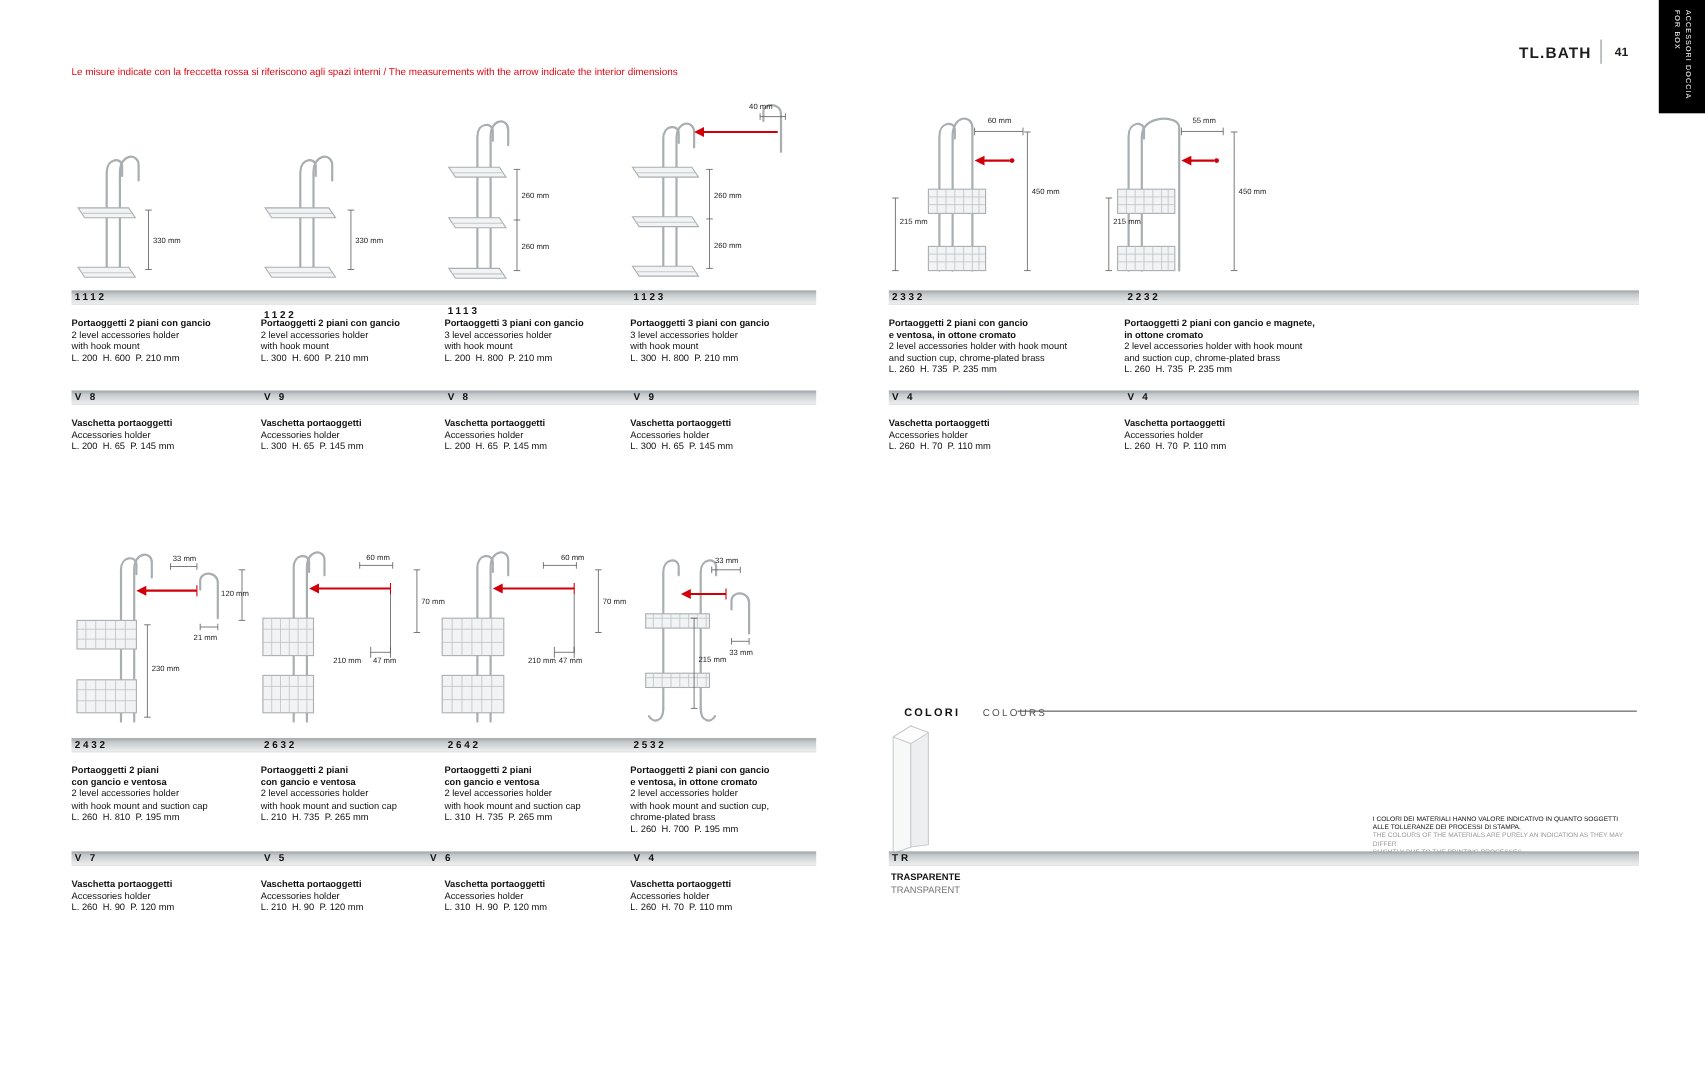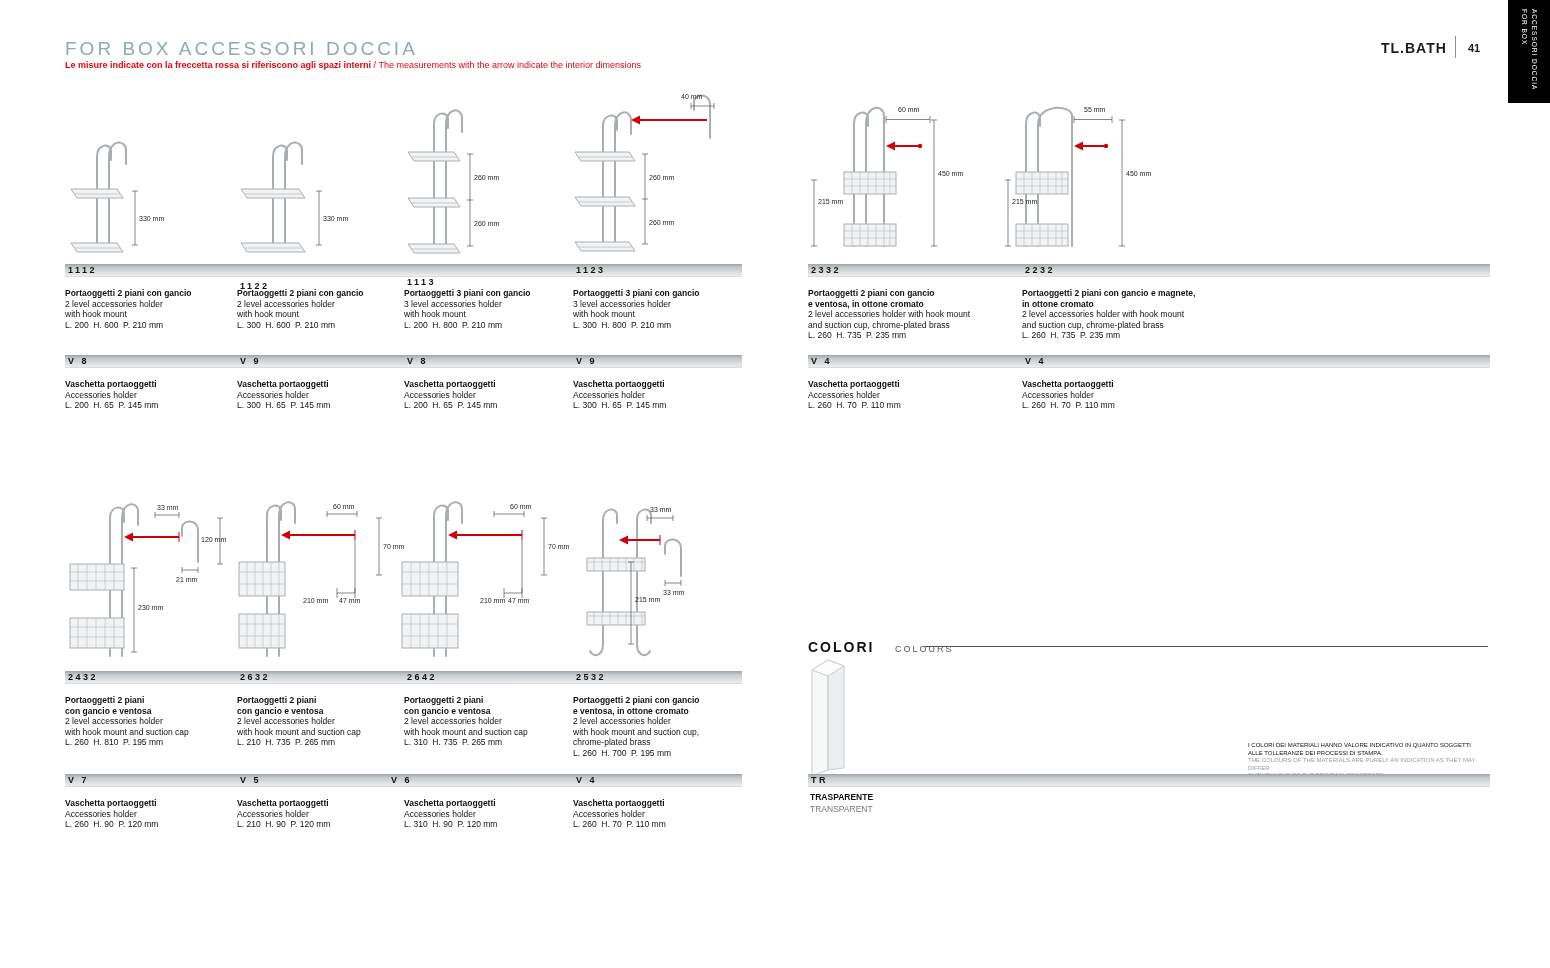--- a/index.html
+++ b/index.html
@@ -3,21 +3,21 @@
 <meta charset="utf-8">
 <style>
   html,body{margin:0;padding:0;background:#fff;}
   .page{position:relative;width:1550px;height:968px;background:#fff;overflow:hidden;
         font-family:"Liberation Sans",sans-serif;color:#111;}
   .abs{position:absolute;}
 
   
   .title{font-size:19px;letter-spacing:3px;color:#8fa9ba;font-weight:500;}
   .subtitle{font-size:9px;color:#e30613;white-space:pre;}
-  .subtitle .it{font-weight:bold;}
+  .subtitle .it{font-weight:normal;}
   .brand{font-size:14px;font-weight:bold;letter-spacing:1px;color:#1c1c1c;}
   .vrule{width:1px;background:#8a8f93;}
   .pagenum{font-size:11px;font-weight:bold;color:#1c1c1c;}
   .cornertab{background:#000;display:flex;flex-direction:row;justify-content:center;
              padding-top:9px;box-sizing:border-box;}
   .tabline{writing-mode:vertical-rl;font-size:6.5px;letter-spacing:1px;color:#fff;
            line-height:10px;white-space:pre;}
 
   
   .bar{height:12px;background:linear-gradient(to bottom,#9ea3a7 0,#c6cacc 30%,#eceeef 100%);
@@ -35,35 +35,34 @@
   .stt{stroke:#c6cacc;stroke-width:1;fill:none;}
   .tray{fill:#f1f3f4;stroke:#a9aeb1;stroke-width:1;}
   .wire{stroke:#bcc0c3;stroke-width:.7;fill:none;}
   .dim{stroke:#555;stroke-width:.7;fill:none;}
   .dtxt{font-family:"Liberation Sans",sans-serif;font-size:7px;fill:#222;}
   .red{stroke:#cf0009;stroke-width:2;}
   .redt{stroke:#cf0009;stroke-width:1;}
   .redf{fill:#cf0009;}
 
   
-  .colori-it{font-size:14px;font-weight:bold;letter-spacing:2px;color:#111;display:inline-block;}
+  .colori-it{font-size:10px;font-weight:bold;letter-spacing:2px;color:#111;display:inline-block;margin-left:14px;}
   .colori-en{font-size:9px;letter-spacing:2px;color:#555;display:inline-block;margin-left:16px;}
   .hline{height:1px;background:#555;}
   .note{font-size:6px;line-height:7.6px;width:250px;}
   .nit{color:#111;}
   .nen{color:#9a9a9a;}
   .swname{font-size:8.5px;font-weight:bold;}
   .swname2{font-size:8.5px;color:#777;}
 </style>
 </head>
 <body>
 
 <div class="page">
 
-  <div class="abs title" style="left:65px;top:38px">FOR BOX ACCESSORI DOCCIA</div>
   <div class="abs subtitle" style="left:65px;top:60px"><span class="it">Le misure indicate con la freccetta rossa si riferiscono agli spazi interni</span><span> / </span><span>The measurements with the arrow indicate the interior dimensions</span></div>
 
   <div class="abs brand" style="left:1381px;top:40px">TL.BATH</div>
   <div class="abs vrule" style="left:1455px;top:36px;height:22px"></div>
   <div class="abs pagenum" style="left:1468px;top:42px">41</div>
 
   <div class="abs cornertab" style="left:1508px;top:0;width:42px;height:103px">
     <div class="tabline">FOR BOX</div>
     <div class="tabline">ACCESSORI DOCCIA</div>
   </div>

